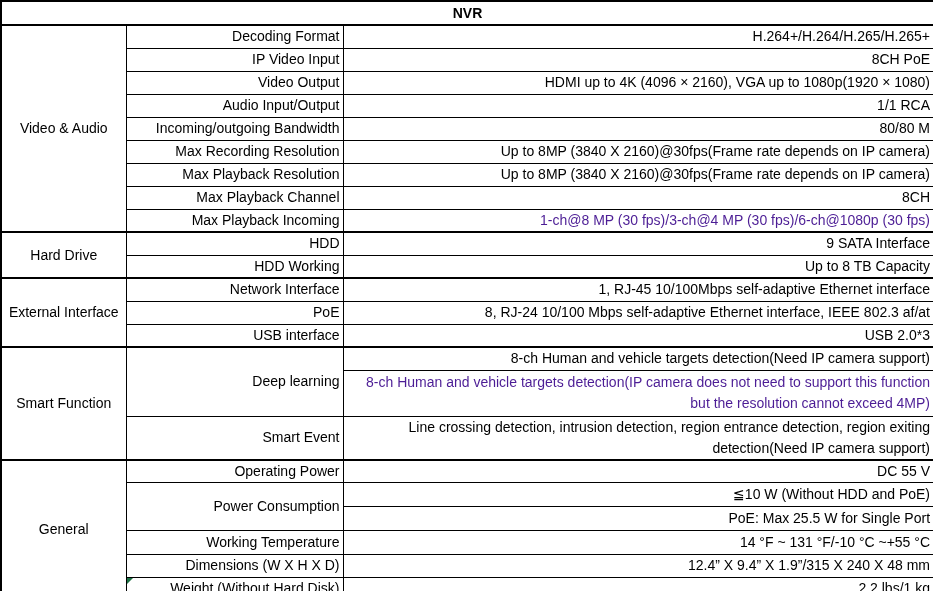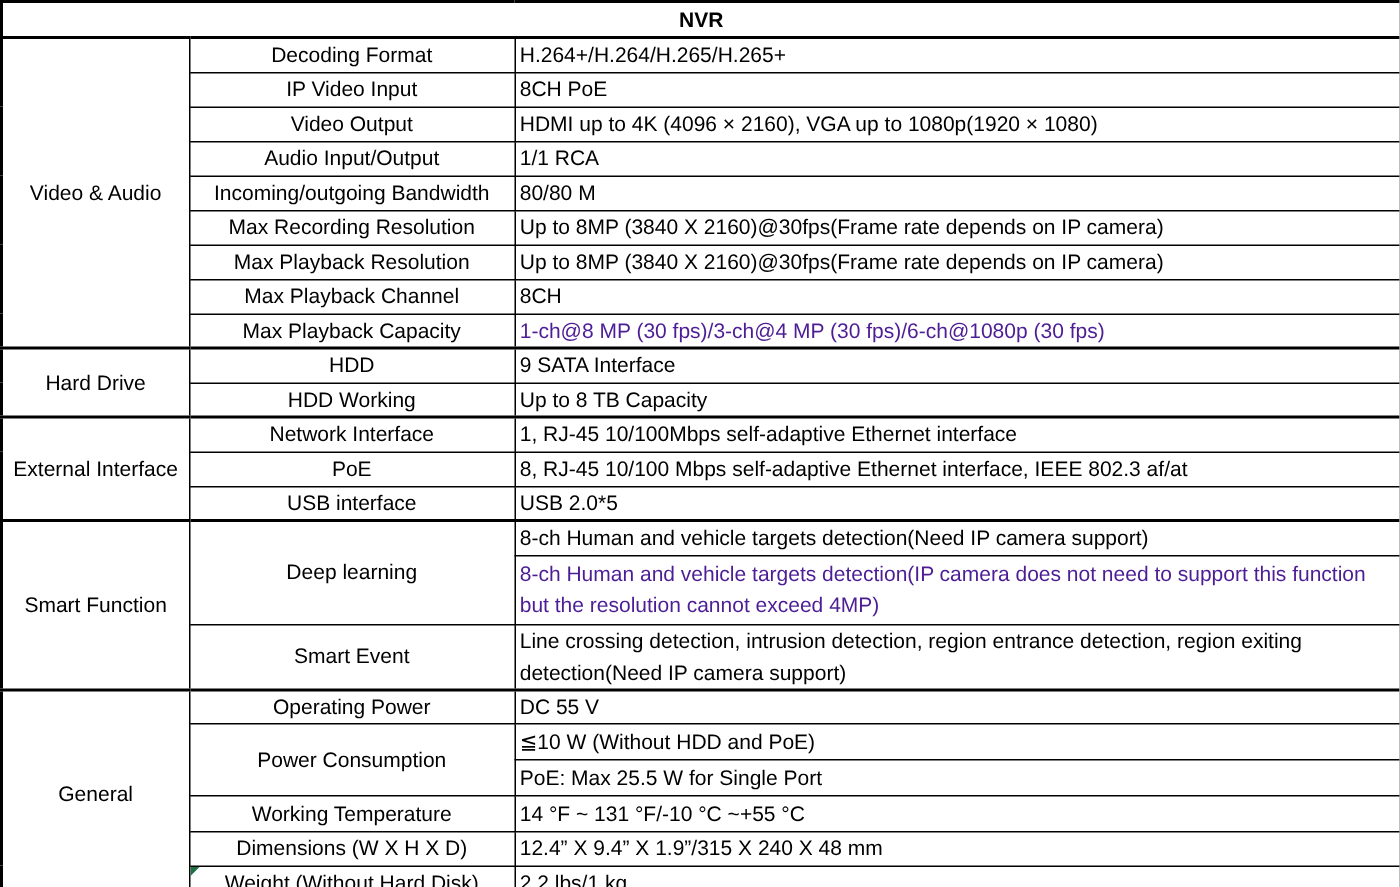--- a/index.html
+++ b/index.html
@@ -25,25 +25,25 @@
   }
   td.title {
     text-align: center;
     font-weight: bold;
     font-size: 15px;
   }
   td.cat {
     text-align: center;
   }
   td.label {
-    text-align: center;
+    text-align: right;
     position: relative;
   }
   td.value {
-    text-align: left;
+    text-align: right;
   }
   .red { color: #4c1d95; }
   .sec-start { border-top-width: 2px !important; }
   .flag {
     position: absolute;
     top: 0;
     left: 0;
     width: 0;
     height: 0;
     border-top: 6px solid #1e7145;
@@ -99,46 +99,46 @@
   </tr>
   <tr class="h23">
     <td class="label">Max Playback Resolution</td>
     <td class="value">Up to 8MP (3840 X 2160)@30fps(Frame rate depends on IP camera)</td>
   </tr>
   <tr class="h23">
     <td class="label">Max Playback Channel</td>
     <td class="value">8CH</td>
   </tr>
   <tr class="h23">
-    <td class="label">Max Playback Capacity</td>
+    <td class="label">Max Playback Incoming</td>
     <td class="value red">1-ch@8 MP (30 fps)/3-ch@4 MP (30 fps)/6-ch@1080p (30 fps)</td>
   </tr>
 
   <tr class="h23">
     <td rowspan="2" class="cat sec-start">Hard Drive</td>
     <td class="label sec-start">HDD</td>
     <td class="value sec-start">9 SATA Interface</td>
   </tr>
   <tr class="h23">
     <td class="label">HDD Working</td>
     <td class="value">Up to 8 TB Capacity</td>
   </tr>
 
   <tr class="h23">
     <td rowspan="3" class="cat sec-start">External Interface</td>
     <td class="label sec-start">Network Interface</td>
     <td class="value sec-start">1, RJ-45 10/100Mbps self-adaptive Ethernet interface</td>
   </tr>
   <tr class="h23">
     <td class="label">PoE</td>
-    <td class="value">8, RJ-45 10/100 Mbps self-adaptive Ethernet interface, IEEE 802.3 af/at</td>
+    <td class="value">8, RJ-24 10/100 Mbps self-adaptive Ethernet interface, IEEE 802.3 af/at</td>
   </tr>
   <tr class="h23">
     <td class="label">USB interface</td>
-    <td class="value">USB 2.0*5</td>
+    <td class="value">USB 2.0*3</td>
   </tr>
 
   <tr class="h23">
     <td rowspan="3" class="cat sec-start">Smart Function</td>
     <td rowspan="2" class="label sec-start">Deep learning</td>
     <td class="value sec-start">8-ch Human and vehicle targets detection(Need IP camera support)</td>
   </tr>
   <tr class="h46">
     <td class="value red">8-ch Human and vehicle targets detection(IP camera does not need to support this function but the resolution cannot exceed 4MP)</td>
   </tr>

